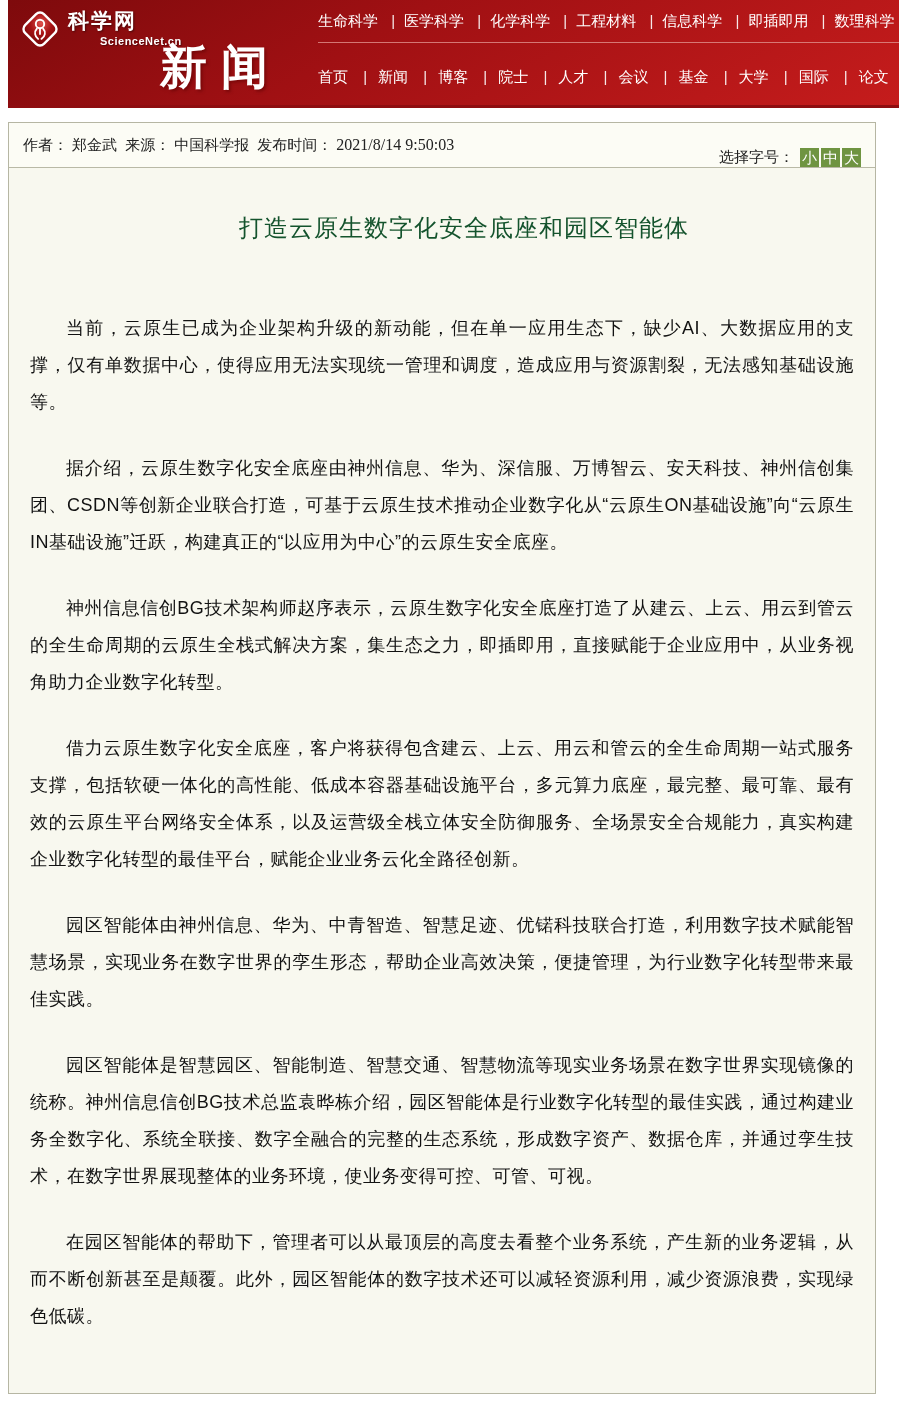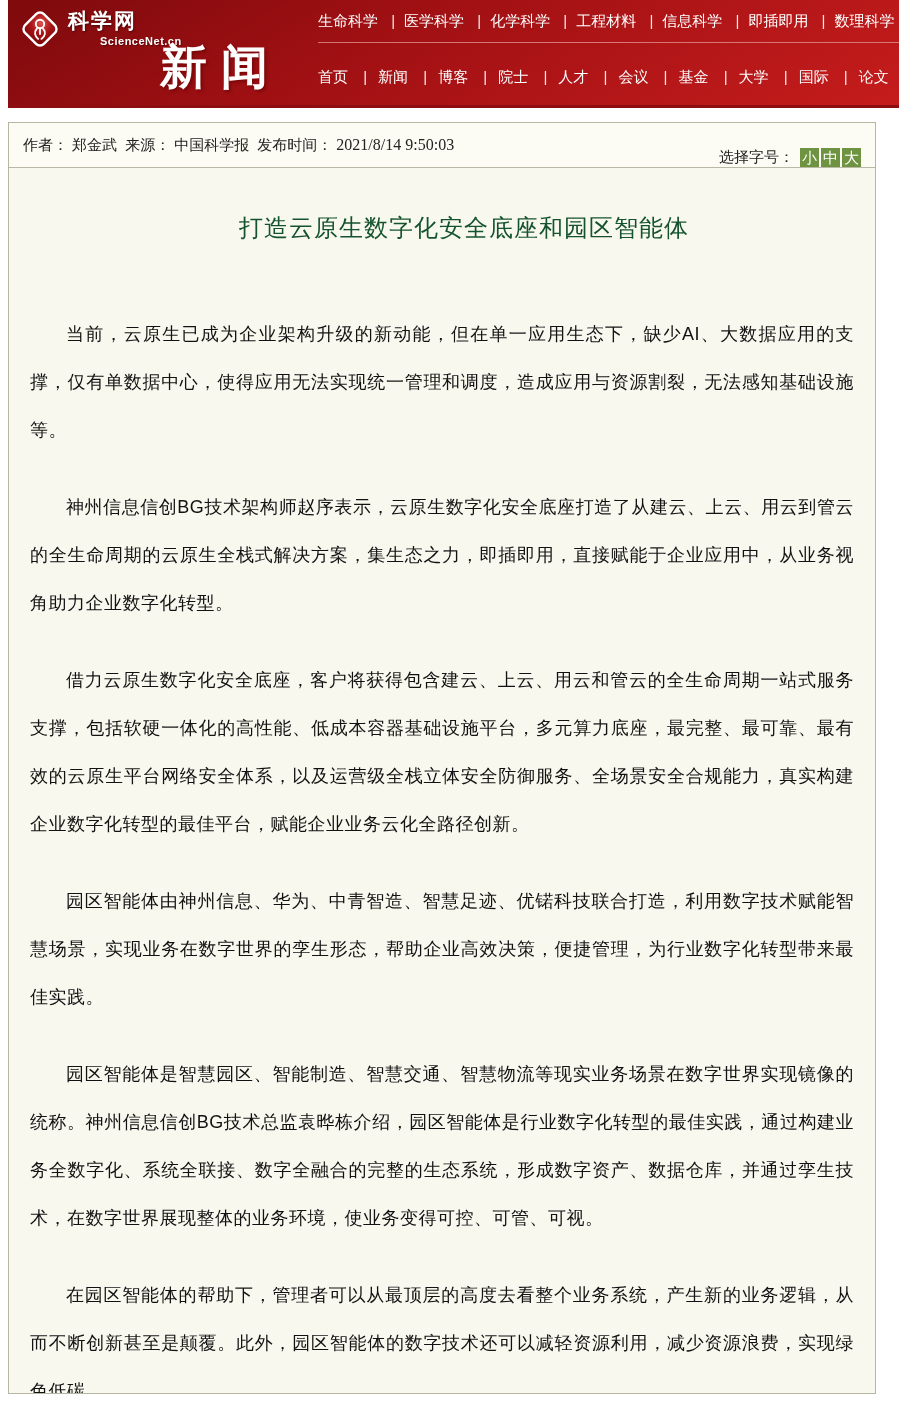--- a/index.html
+++ b/index.html
@@ -51,21 +51,21 @@
     line-height:19px; padding:0 2px; margin-left:2px; cursor:pointer;
   }
 
   .article-title{
     margin-top:44px; text-align:center; color:#14532d;
     font-size:24px; font-weight:normal; letter-spacing:1px;padding-left:44px;
   }
 
   .article-body{ padding:0 21px; margin-top:66px; }
   .article-body p{
-    font-size:18px; line-height:48px; color:#121212;
+    font-size:18px; line-height:37px; color:#121212;
     text-indent:2em; text-align:justify; margin-bottom:29px; letter-spacing:.5px;
   }
 </style>
 </head>
 <body>
 
 <div class="page">
 
   <header class="site-header">
     <div class="logo-block">
@@ -133,20 +133,21 @@
         <span class="fs-btn">小</span>
         <span class="fs-btn">中</span>
         <span class="fs-btn">大</span>
       </div>
     </div>
 
     <h1 class="article-title">打造云原生数字化安全底座和园区智能体</h1>
 
     <div class="article-body">
       <p>当前，云原生已成为企业架构升级的新动能，但在单一应用生态下，缺少AI、大数据应用的支撑，仅有单数据中心，使得应用无法实现统一管理和调度，造成应用与资源割裂，无法感知基础设施等。</p>
+      <p>据介绍，云原生数字化安全底座由神州信息、华为、深信服、万博智云、安天科技、神州信创集团、CSDN等创新企业联合打造，可基于云原生技术推动企业数字化从“云原生ON基础设施”向“云原生IN基础设施”迁跃，构建真正的“以应用为中心”的云原生安全底座。</p>
       <p>神州信息信创BG技术架构师赵序表示，云原生数字化安全底座打造了从建云、上云、用云到管云的全生命周期的云原生全栈式解决方案，集生态之力，即插即用，直接赋能于企业应用中，从业务视角助力企业数字化转型。</p>
       <p>借力云原生数字化安全底座，客户将获得包含建云、上云、用云和管云的全生命周期一站式服务支撑，包括软硬一体化的高性能、低成本容器基础设施平台，多元算力底座，最完整、最可靠、最有效的云原生平台网络安全体系，以及运营级全栈立体安全防御服务、全场景安全合规能力，真实构建企业数字化转型的最佳平台，赋能企业业务云化全路径创新。</p>
       <p>园区智能体由神州信息、华为、中青智造、智慧足迹、优锘科技联合打造，利用数字技术赋能智慧场景，实现业务在数字世界的孪生形态，帮助企业高效决策，便捷管理，为行业数字化转型带来最佳实践。</p>
       <p>园区智能体是智慧园区、智能制造、智慧交通、智慧物流等现实业务场景在数字世界实现镜像的统称。神州信息信创BG技术总监袁晔栋介绍，园区智能体是行业数字化转型的最佳实践，通过构建业务全数字化、系统全联接、数字全融合的完整的生态系统，形成数字资产、数据仓库，并通过孪生技术，在数字世界展现整体的业务环境，使业务变得可控、可管、可视。</p>
       <p>在园区智能体的帮助下，管理者可以从最顶层的高度去看整个业务系统，产生新的业务逻辑，从而不断创新甚至是颠覆。此外，园区智能体的数字技术还可以减轻资源利用，减少资源浪费，实现绿色低碳。</p>
     </div>
 
   </main>
 </div>
 

